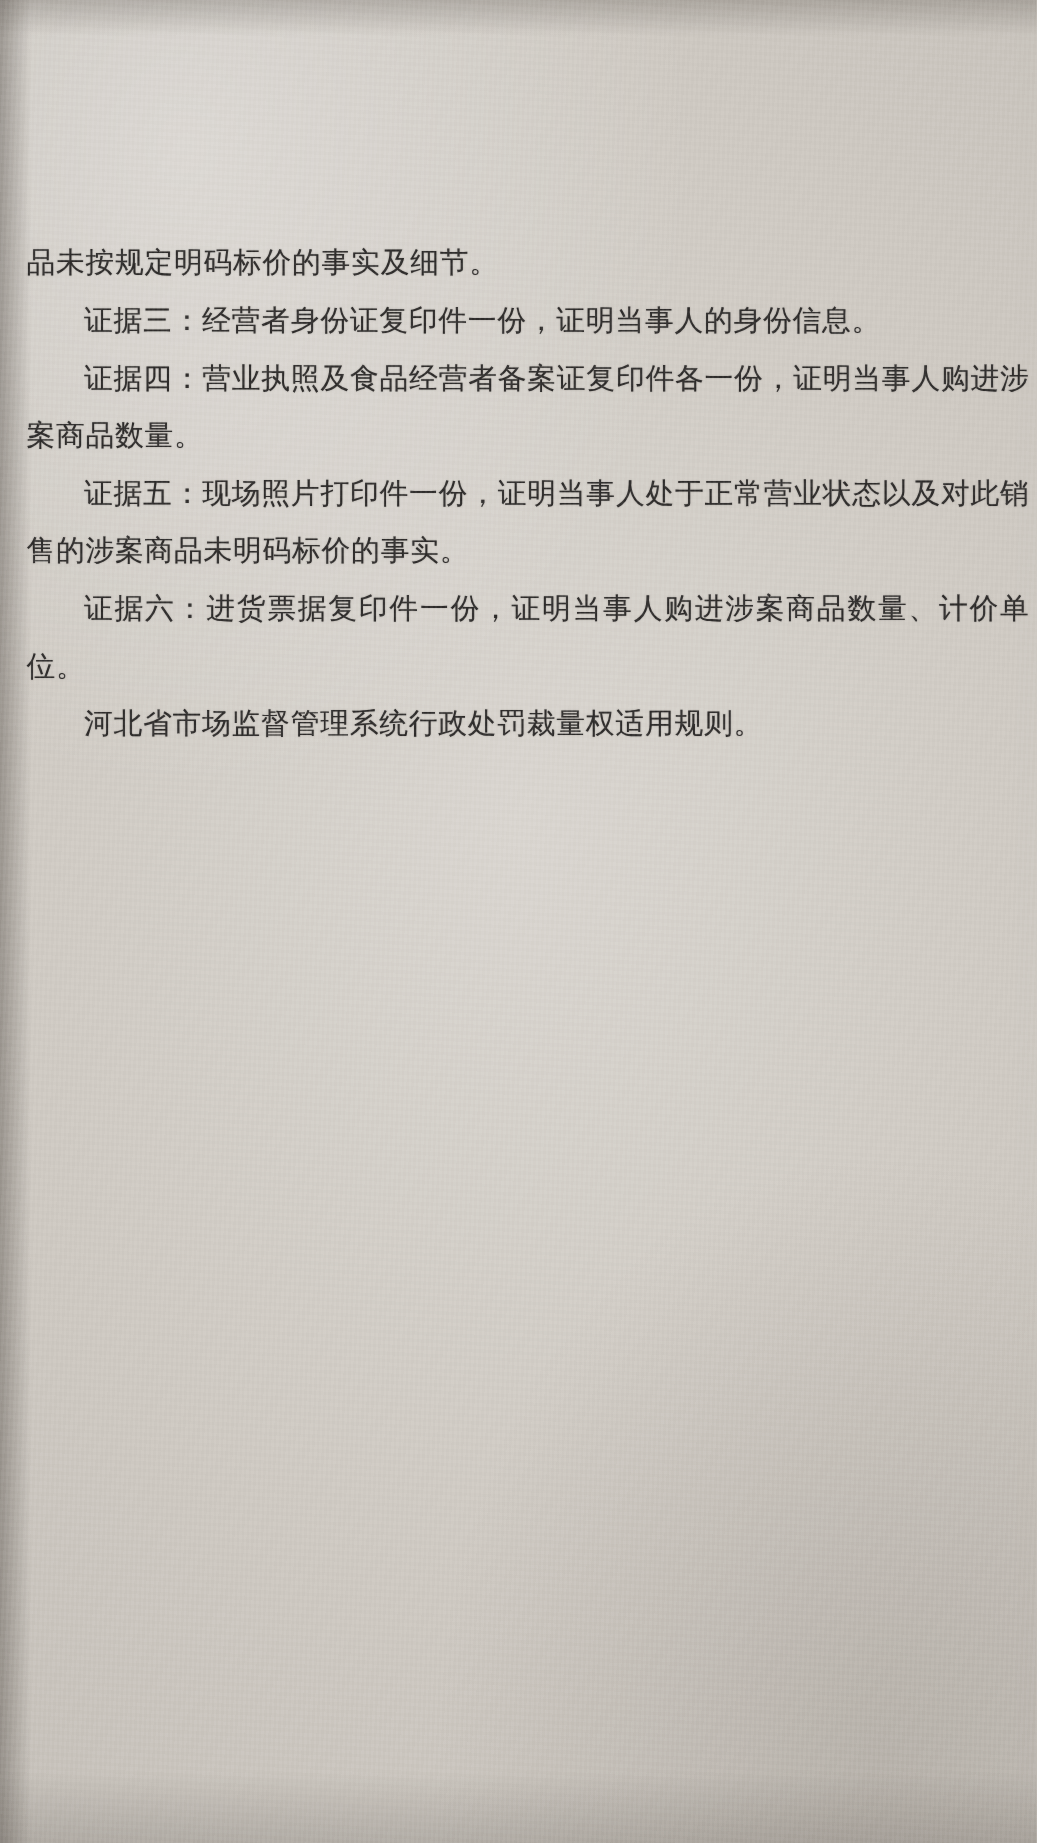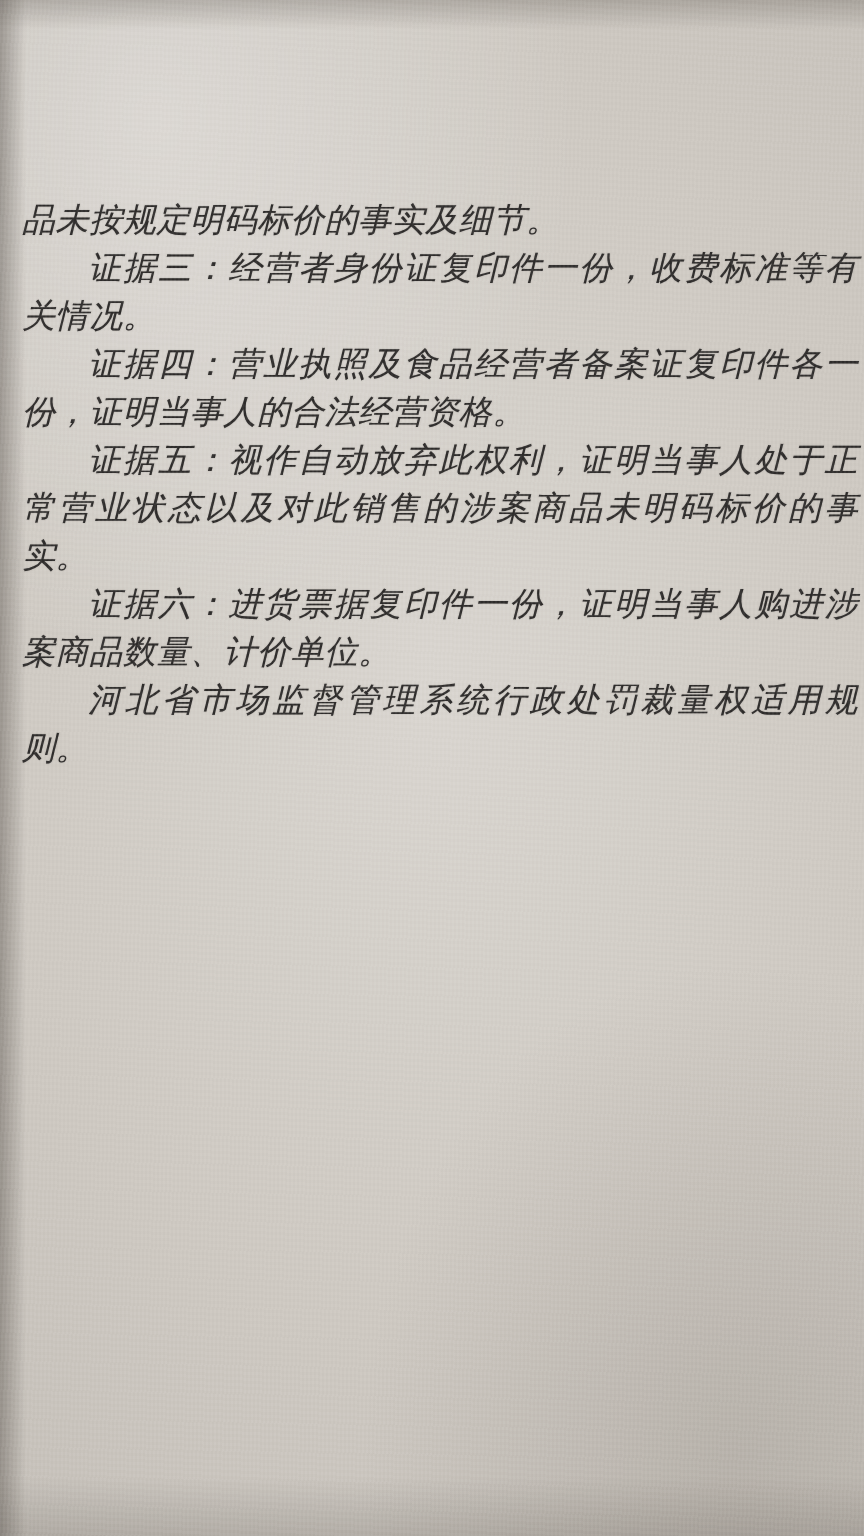--- a/index.html
+++ b/index.html
@@ -57,30 +57,29 @@
   .doc-body {
     position: absolute;
     left: 22px;
     top: 196px;
     width: 836px;
   }
 
   p.line {
     margin: 0 0 0 0;
     color: #2e2c2b;
-    font-size: 33px;
+    font-size: 24px;
     line-height: 48px;
     letter-spacing: 0.6px;
     text-align: justify;
     text-justify: inter-character;
     font-family: "Liberation Serif", serif;
     
     text-shadow: 0 0 1.2px rgba(60,56,54,0.45);
     white-space: pre-wrap;
-    font-style: italic;
   }
   p.indent {
     text-indent: 2em;
   }
   .block {
     margin-bottom: 0px;
   }
 </style>
 </head>
 <body>
@@ -88,25 +87,25 @@
 <div class="page">
 
   <div class="edge-top"></div>
   <div class="edge-left"></div>
   <div class="edge-bottom"></div>
 
   <div class="doc-body">
 
     <p class="line block">品未按规定明码标价的事实及细节。</p>
 
-    <p class="line indent block">证据三：经营者身份证复印件一份，收费标准等有关情况。</p>
+    <p class="line indent block">证据三：经营者身份证复印件一份，证明当事人的身份信息。</p>
 
-    <p class="line indent block">证据四：营业执照及食品经营者备案证复印件各一份，证明当事人的合法经营资格。</p>
+    <p class="line indent block">证据四：营业执照及食品经营者备案证复印件各一份，证明当事人购进涉案商品数量。</p>
 
-    <p class="line indent block">证据五：视作自动放弃此权利，证明当事人处于正常营业状态以及对此销售的涉案商品未明码标价的事实。</p>
+    <p class="line indent block">证据五：现场照片打印件一份，证明当事人处于正常营业状态以及对此销售的涉案商品未明码标价的事实。</p>
 
     <p class="line indent block">证据六：进货票据复印件一份，证明当事人购进涉案商品数量、计价单位。</p>
 
 
     <p class="line indent block">河北省市场监督管理系统行政处罚裁量权适用规则。</p>
 
 
 
 
   </div>

